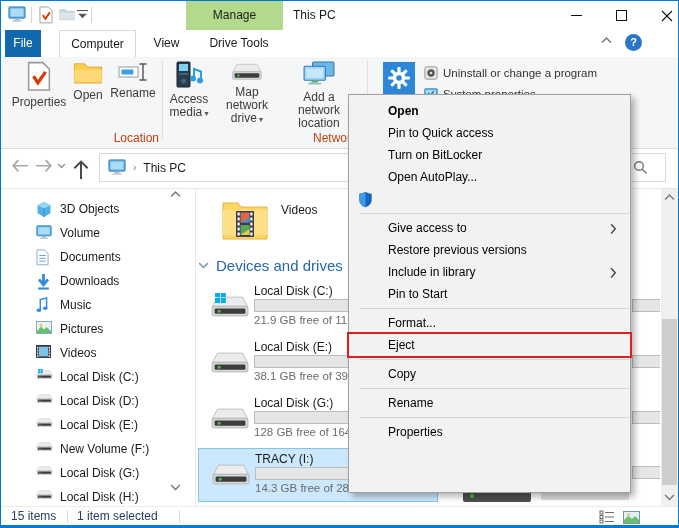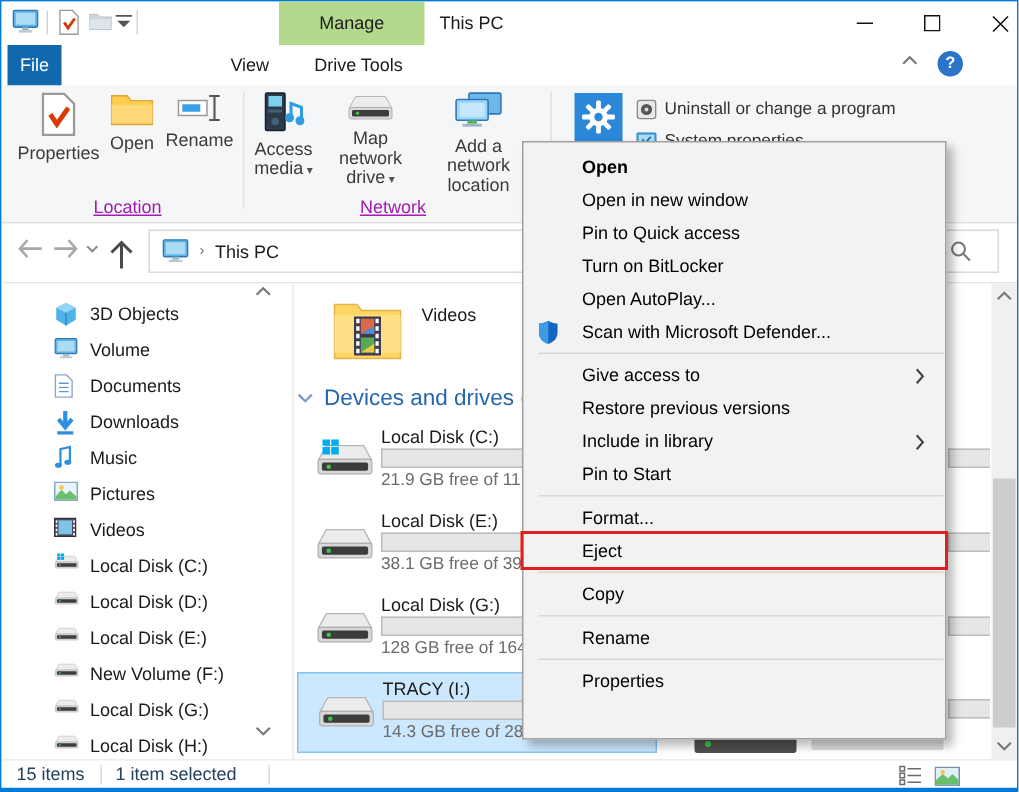--- a/index.html
+++ b/index.html
@@ -21,21 +21,21 @@
   .tab{position:absolute;top:0;height:27px;line-height:27px;text-align:center;color:#1a1a1a;}
   .tab-file{background:#1168ad;color:#fff;}
   .tab-active{background:#fff;border:1px solid #d8d8d8;border-bottom:none;box-sizing:border-box;}
   .ribbon-chevron{position:absolute;top:7px;}
   .help-btn{position:absolute;top:4px;width:17px;height:17px;border-radius:50%;background:#2b74c8;
     color:#fff;text-align:center;line-height:17px;font-size:11px;font-weight:bold;}
   
   .ribbon{position:absolute;left:0;top:56px;width:100%;height:92px;background:#f5f6f7;border-bottom:1px solid #dcdcdc;box-sizing:border-box;}
   .big-btn{position:absolute;top:4px;text-align:center;color:#3b3b3b;font-size:12px;line-height:13px;}
   .big-btn .ic{display:flex;justify-content:center;margin-bottom:4px;}
-  .grp-label{position:absolute;top:74px;text-align:center;color:#a21caf;text-decoration:underline;}
+  .grp-label{position:absolute;top:74px;text-align:right;color:#c2410c;}
   .grp-sep{position:absolute;top:4px;width:1px;height:78px;background:#e0e0e0;}
   .gear-btn{position:absolute;left:382px;top:5px;width:32px;height:32px;background:#2b88d9;
     display:flex;align-items:center;justify-content:center;}
   .small-btn{position:absolute;display:flex;align-items:center;gap:5px;color:#333;font-size:11.5px;white-space:nowrap;}
   .caret{color:#555;font-size:8px;}
   
   .addressrow{position:absolute;left:0;top:148px;width:100%;height:40px;background:#fff;border-bottom:1px solid #e5e5e5;box-sizing:border-box;}
   .navbtn{position:absolute;top:10px;}
   .addressbox{position:absolute;left:98px;top:4px;width:512px;height:29px;border:1px solid #d9d9d9;
     background:#fff;box-sizing:border-box;display:flex;align-items:center;padding-left:8px;gap:7px;}
@@ -135,20 +135,21 @@
         <span>
           <svg width="12" viewBox="0 0 12 12">
             <path d="M1 1l10 10M11 1L1 11" stroke="#111" stroke-width="1.1"></path>
           </svg>
         </span>
       </div>
   </div>
 
   <div class="tabrow">
     <div class="tab tab-file" style="left:4px;width:36px;">File</div>
+    <div class="tab tab-active" style="left:58px;width:77px;">Computer</div>
     <div class="tab" style="left:139px;width:53px;">View</div>
     <div class="tab" style="left:194px;width:88px;">Drive Tools</div>
     <span class="ribbon-chevron" style="left:600px;">
         <svg width="11" viewBox="0 0 10 6">
           <path d="M1 5l4-4 4 4" stroke="#777" fill="none" stroke-width="1.3"></path>
         </svg>
       </span>
     <div class="help-btn" style="left:624px;">?</div>
   </div>
 
@@ -622,30 +623,29 @@
             <rect x="0.5" y="0.5" width="16" height="12" fill="#dff0fa" stroke="#7a93a8"></rect>
             <path d="M1 9l4.5-4 3.5 3 3-3L16 9v3H1z" fill="#6abf6a"></path>
             <circle cx="5.5" cy="3.8" r="1.4" fill="#f5c542"></circle>
           </svg>
         </span>
       </div>
   </div>
 
   <div class="context-menu" id="context-menu">
       <div class="menu-item bold"><span class="mlabel">Open</span></div>
-      <div class="menu-item"><span class="mlabel">Open in new window</span></div>
       <div class="menu-item"><span class="mlabel">Pin to Quick access</span></div>
       <div class="menu-item"><span class="mlabel">Turn on BitLocker</span></div>
       <div class="menu-item"><span class="mlabel">Open AutoPlay...</span></div>
       <div class="menu-item"><span class="mico">
           <svg width="15" viewBox="0 0 16 18">
             <path d="M8 .8C6.1 2 3.6 2.9 1.4 2.9V9c0 4.6 3.1 7.2 6.6 8.3 3.5-1.1 6.6-3.7 6.6-8.3V2.9C12.4 2.9 9.9 2 8 .8z" fill="#1565c0"></path>
             <path d="M8 .8C6.1 2 3.6 2.9 1.4 2.9V9c0 4.6 3.1 7.2 6.6 8.3z" fill="#3f9be4"></path>
           </svg>
-        </span><span class="mlabel">Scan with Microsoft Defender...</span></div>
+        </span></div>
       <div class="menu-sep"></div>
       <div class="menu-item"><span class="mlabel">Give access to</span><span class="subarrow">
           <svg width="7" viewBox="0 0 6 10">
             <path d="M1 1l3.5 4L1 9" stroke="#444" fill="none" stroke-width="1.2"></path>
           </svg>
         </span></div>
       <div class="menu-item"><span class="mlabel">Restore previous versions</span></div>
       <div class="menu-item"><span class="mlabel">Include in library</span><span class="subarrow">
           <svg width="7" viewBox="0 0 6 10">
             <path d="M1 1l3.5 4L1 9" stroke="#444" fill="none" stroke-width="1.2"></path>

